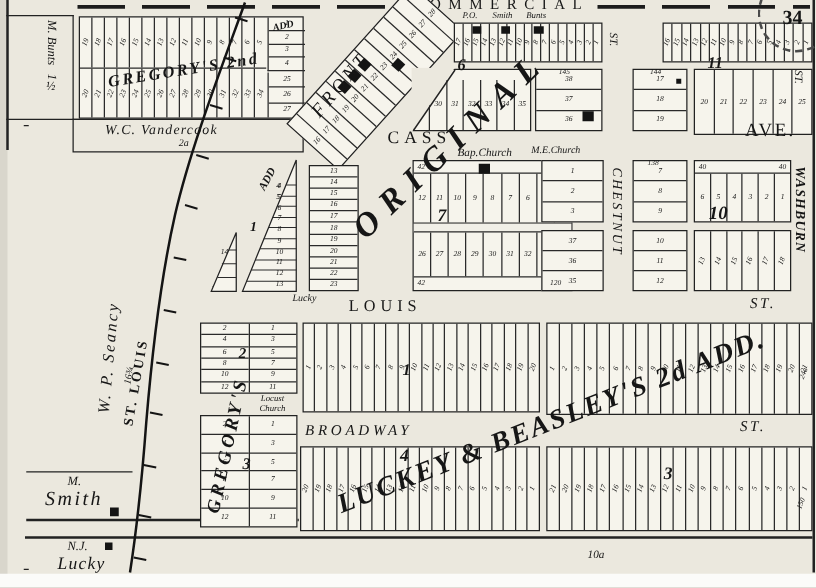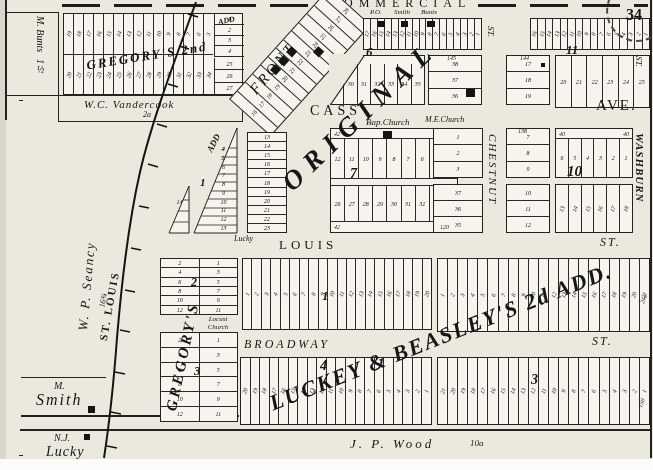--- a/index.html
+++ b/index.html
@@ -1116,21 +1116,20 @@
         <span class="lot">
           <i>1</i>
         </span>
       </div>
   </div>
   <div class="lbl bold it z5" style="left:531px;top:372px;font-size:14px;">3</div>
   <span class="note" style="left:637px;top:400px;transform:rotate(-68deg);">150</span>
 
   <div class="lbl bold it z5" style="left:252px;top:324px;width:378px;font-size:22px;letter-spacing:2px;transform:rotate(-21.5deg);text-align:center;">LUCKEY &amp; BEASLEY'S 2d ADD.</div>
 
-  <div class="lbl it" style="left:350px;top:436px;font-size:13px;letter-spacing:3px;">J. P. Wood</div>
   <div class="lbl it" style="left:470px;top:438px;font-size:9px;">10a</div>
 
   <div class="vline" style="left:650px;top:0;height:458px;width:2px;"></div>
 
   <svg width="653" height="462" viewBox="0 0 653 462">
     <path d="M196,2 C175,60 152,120 140,172 C128,225 121,290 117,338 C113,392 108,432 104,458" fill="none" stroke="#141414" stroke-width="2"></path>
     <g stroke="#141414" stroke-width="1.5">
       <line x1="188" y1="14" x2="198" y2="17"></line>
         <line x1="179" y1="46" x2="189" y2="49"></line>
       <line x1="168" y1="84" x2="178" y2="87"></line>

